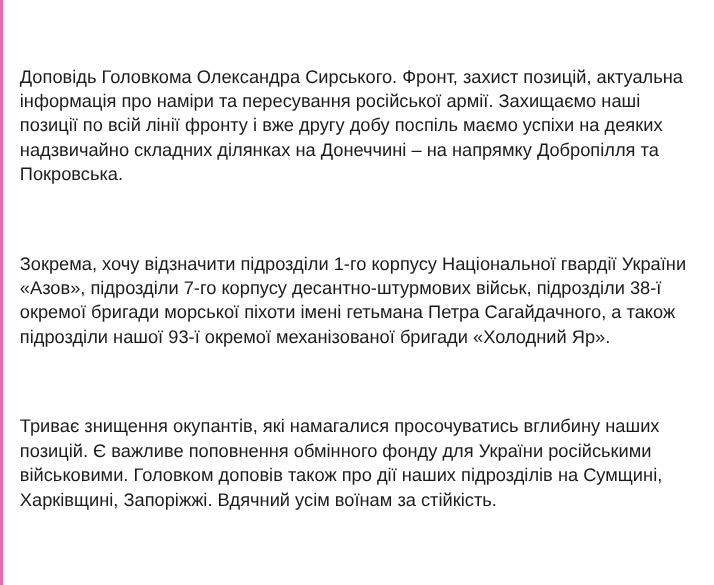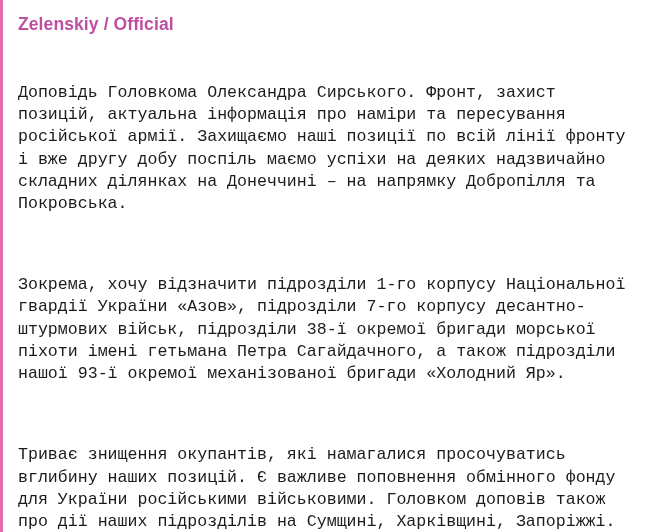--- a/index.html
+++ b/index.html
@@ -41,30 +41,28 @@
     font-size: 16.6px;
     color: #1b1b1b;
     line-height: 1.345;
     margin: 0;
     white-space: pre-wrap;
     word-wrap: break-word;
   }
   .paragraph {
     margin: 0;
     padding: 0;
-    font-family: Liberation Mono, monospace;
   }
   .paragraph + .paragraph {
     margin-top: 14px;
   }
 </style>
 </head>
 <body>
 
 <div class="message-bubble">
   <div class="accent-bar"></div>
-  <div class="channel-title">Zelenskiy / Official</div>
   <div class="message-text">
     <p class="paragraph">Доповідь Головкома Олександра Сирського. Фронт, захист позицій, актуальна інформація про наміри та пересування російської армії. Захищаємо наші позиції по всій лінії фронту і вже другу добу поспіль маємо успіхи на деяких надзвичайно складних ділянках на Донеччині – на напрямку Добропілля та Покровська.</p>
     <p class="paragraph">Зокрема, хочу відзначити підрозділи 1-го корпусу Національної гвардії України «Азов», підрозділи 7-го корпусу десантно-штурмових військ, підрозділи 38-ї окремої бригади морської піхоти імені гетьмана Петра Сагайдачного, а також підрозділи нашої 93-ї окремої механізованої бригади «Холодний Яр».</p>
     <p class="paragraph">Триває знищення окупантів, які намагалися просочуватись вглибину наших позицій. Є важливе поповнення обмінного фонду для України російськими військовими. Головком доповів також про дії наших підрозділів на Сумщині, Харківщині, Запоріжжі. Вдячний усім воїнам за стійкість.</p>
   </div>
 </div>
 
 </body></html>

